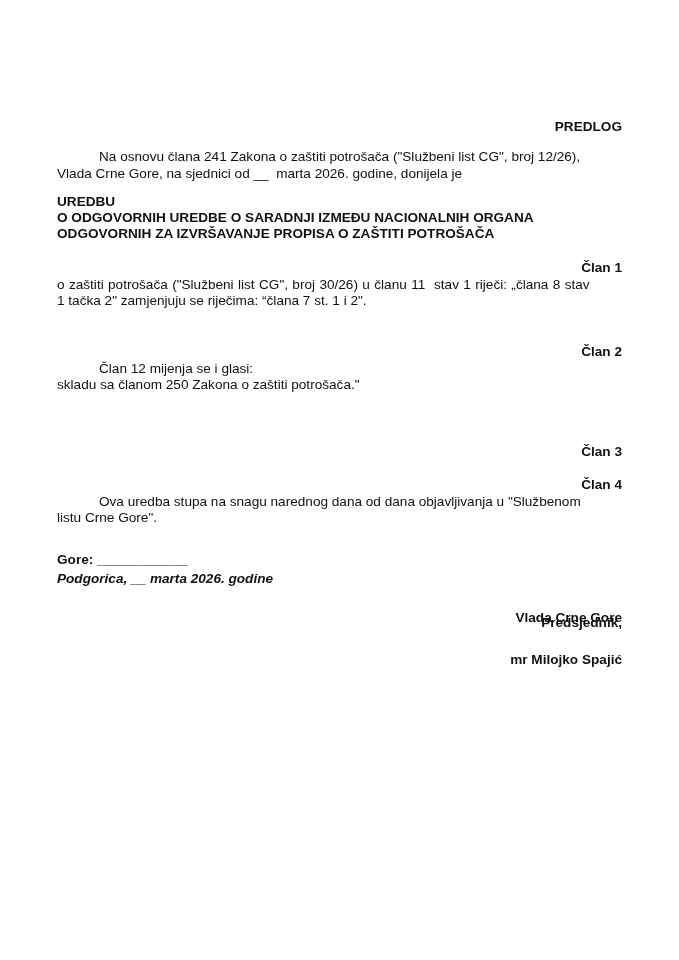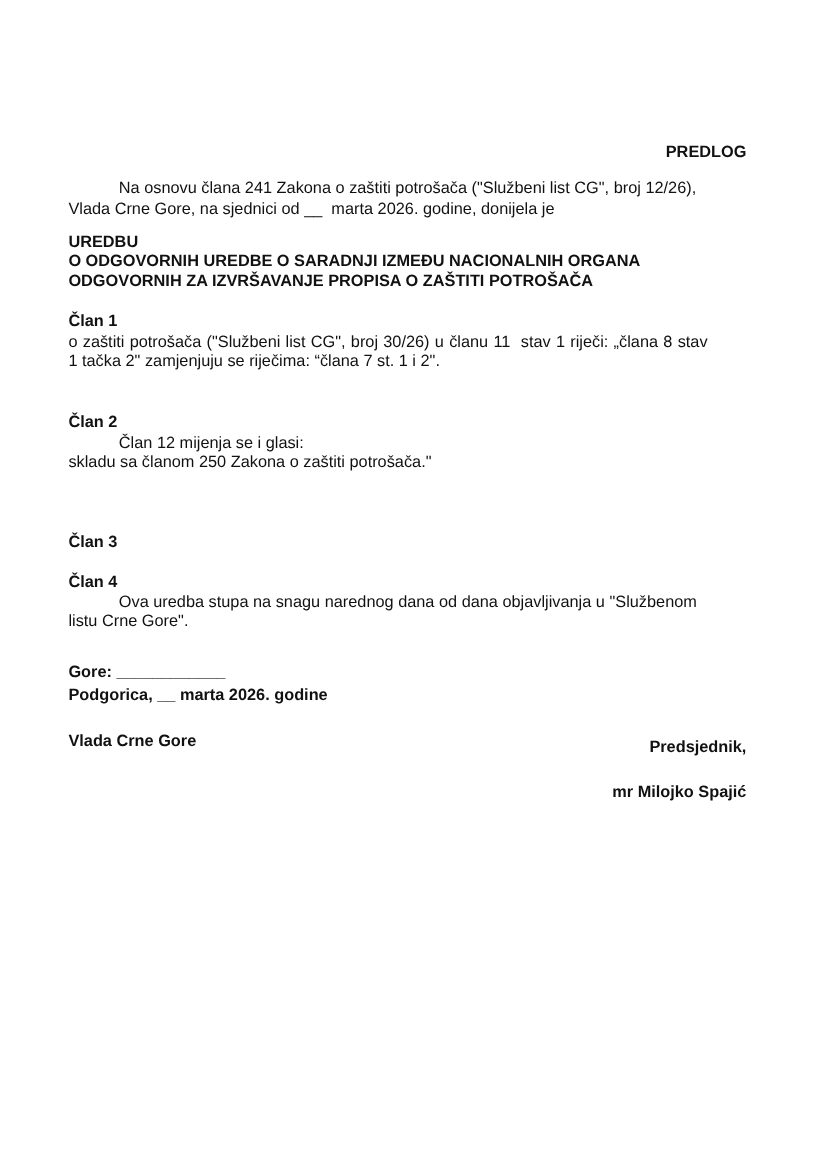--- a/index.html
+++ b/index.html
@@ -18,21 +18,21 @@
       line-height: 16.5px;
     }
     .page {
       position: absolute;
       left: 57px;
       top: 0;
       width: 565px;
     }
     .abs { position: absolute; left: 0; width: 565px; }
     .right { text-align: right; }
-    .center { text-align: left; }
+    .center { text-align: right; }
     .bold { font-weight: bold; }
     .line { white-space: pre; }
     .title-block {
       text-align: left;
       font-weight: bold;
       line-height: 16px;
     }
     .title-block div { white-space: nowrap; }
   </style>
 </head>
@@ -69,20 +69,20 @@
     <div class="center bold">Član 3</div>
   </div>
 
   <div class="abs" style="top:477px;">
     <div class="center bold">Član 4</div>
     <div class="line" style="padding-left:42px;">Ova uredba stupa na snagu narednog dana od dana objavljivanja u "Službenom</div>
     <div class="line">listu Crne Gore".</div>
   </div>
 
   <div class="abs bold line" style="top:552px;">Gore: ____________</div>
-  <div class="abs bold line" style="top:571px;">Podgorica, __ marta 2026. godine</div>
+  <div class="abs bold line" style="top:571px;font-style:italic;">Podgorica, __ marta 2026. godine</div>
 
   <div class="abs center bold" style="top:610px;">Vlada Crne Gore</div>
 
   <div class="abs right bold" style="top:615px;">Predsjednik,</div>
   <div class="abs right bold" style="top:652px;">mr Milojko Spajić</div>
 
 </div>
 
 </body></html>

